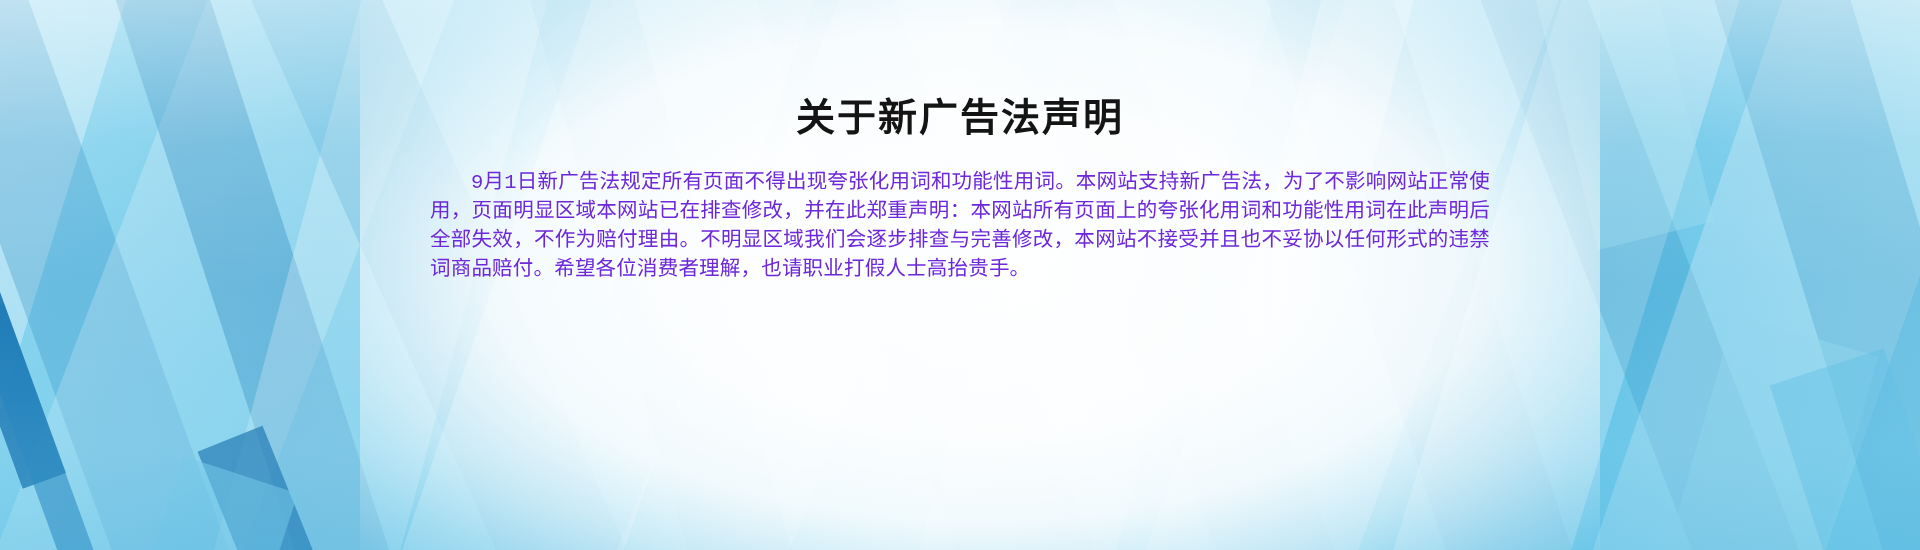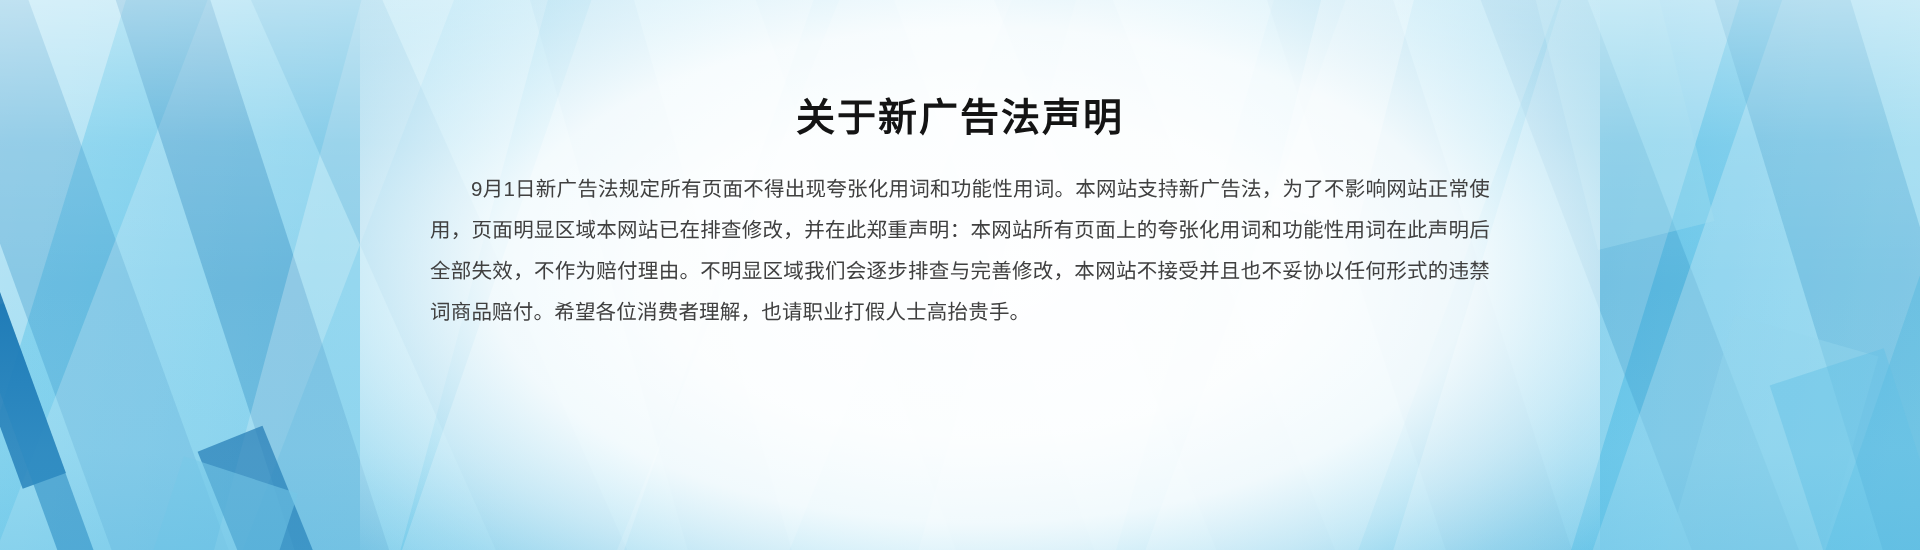--- a/index.html
+++ b/index.html
@@ -162,24 +162,25 @@
     font-weight: bold;
     letter-spacing: 2px;
     color: #141414;
     line-height: 1.2;
   }
 
   .statement-body {
     margin: 0;
     padding-top: 26px;
     font-size: 20.5px;
-    line-height: 41px;
-    color: #404040;
+    line-height: 29px;
+    color: #6d28d9;
     text-align: justify;
     letter-spacing: .2px;
+    font-family: Liberation Mono, monospace;
   }
   .statement-body p {
     margin: 0;
   }
   .para-indent {
     text-indent: 2em;
   }
 </style>
 </head>
 <body>

